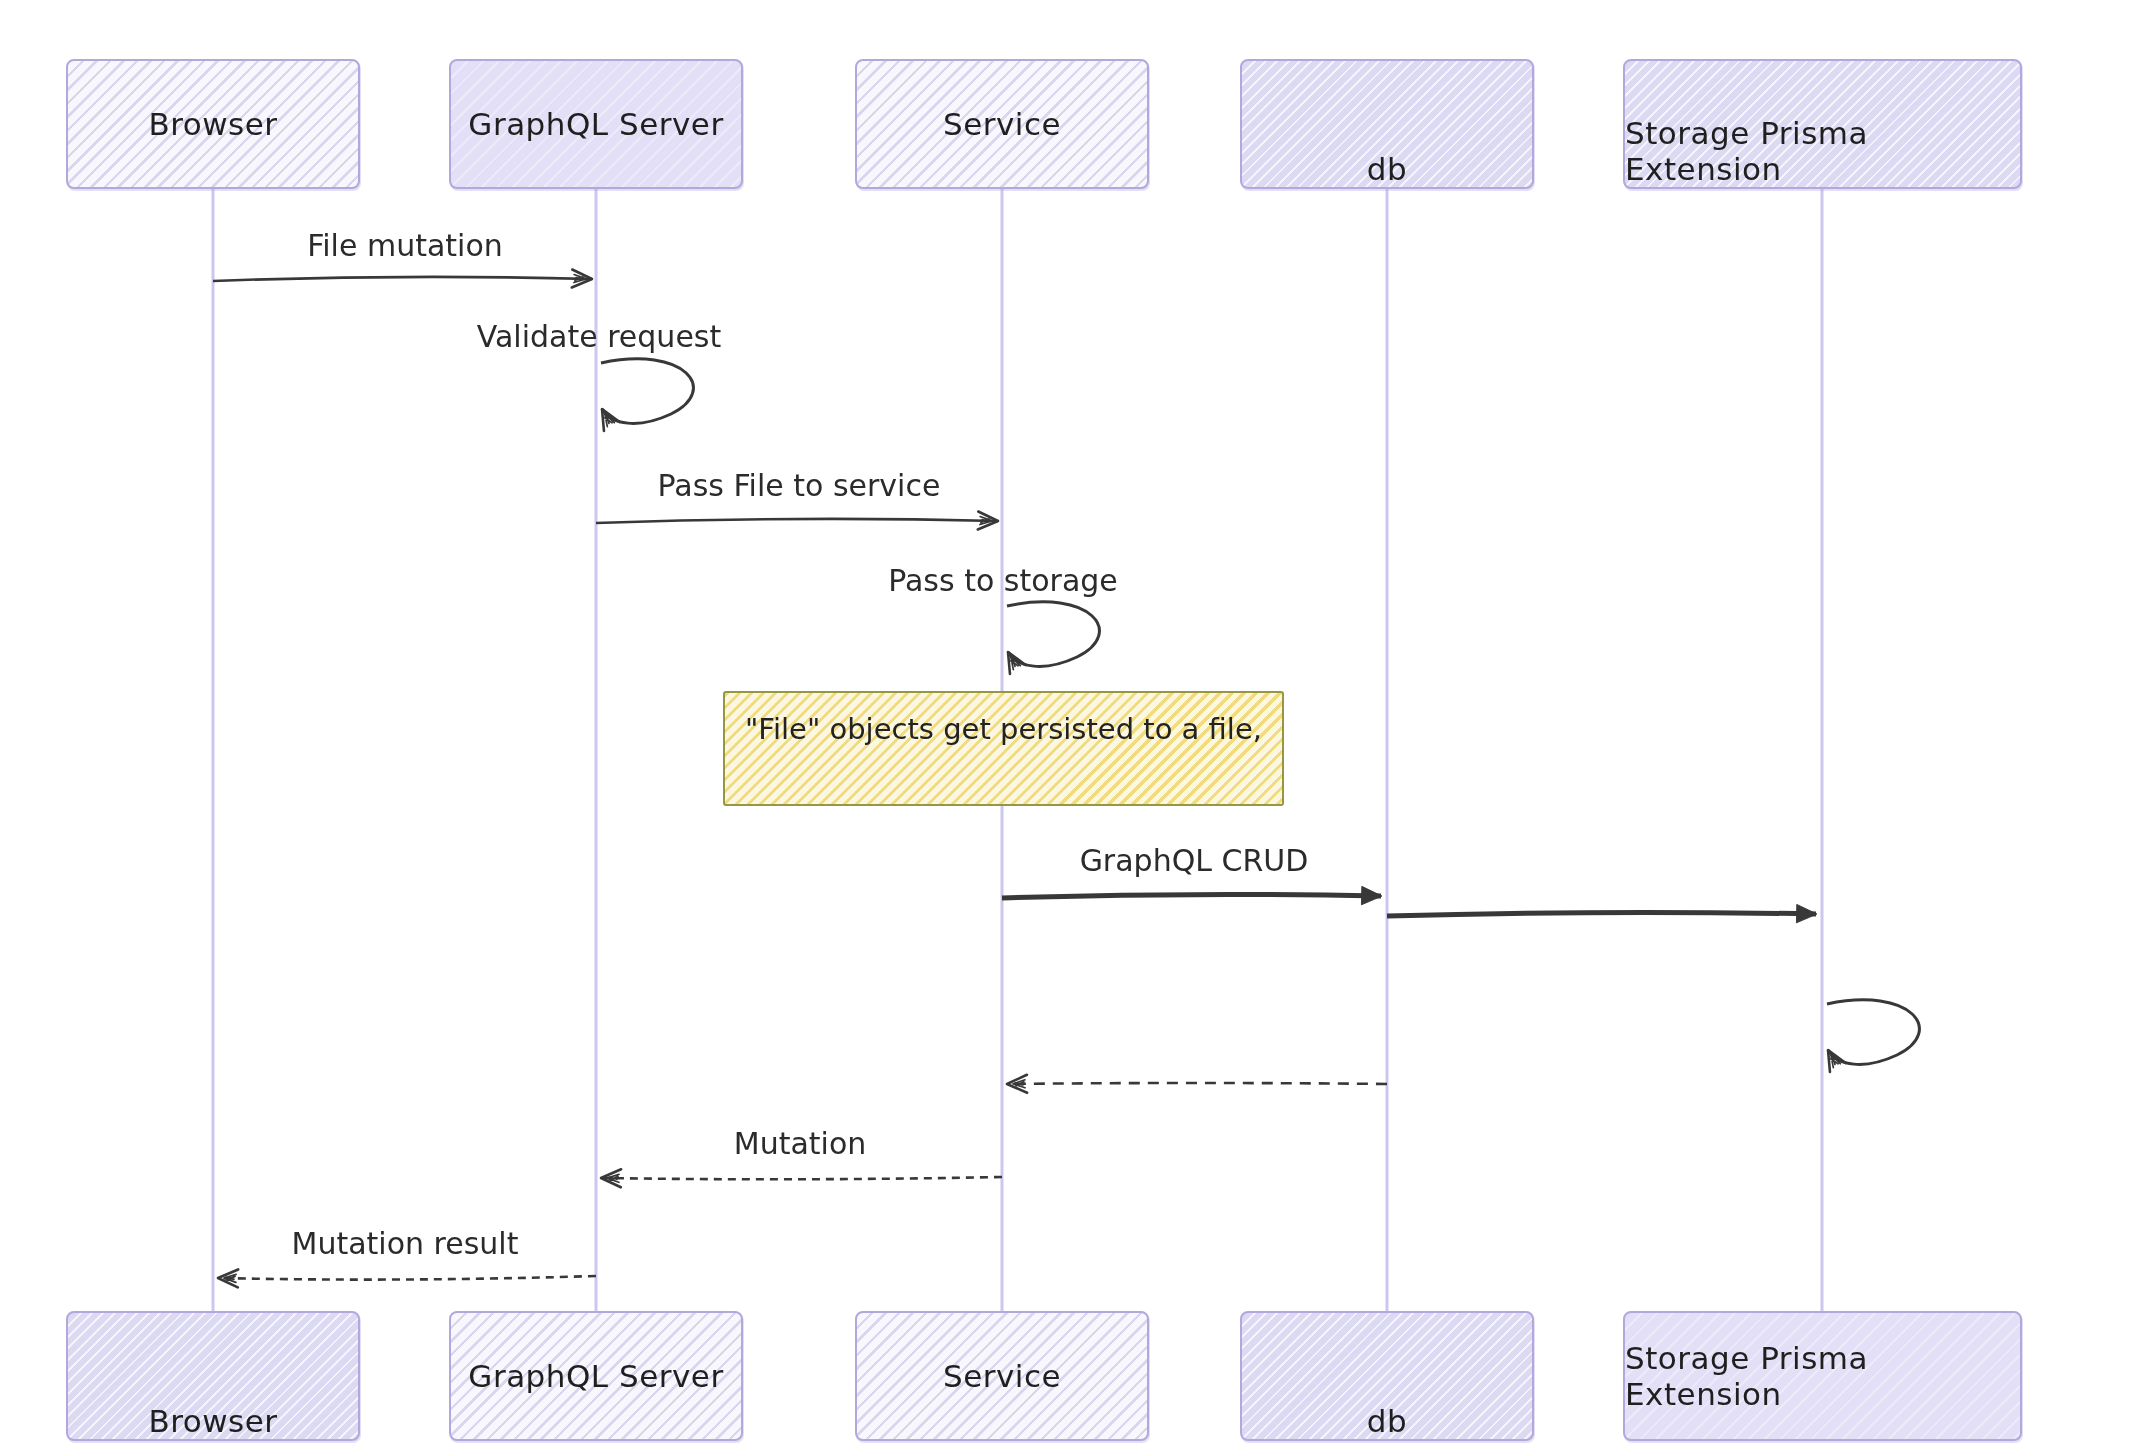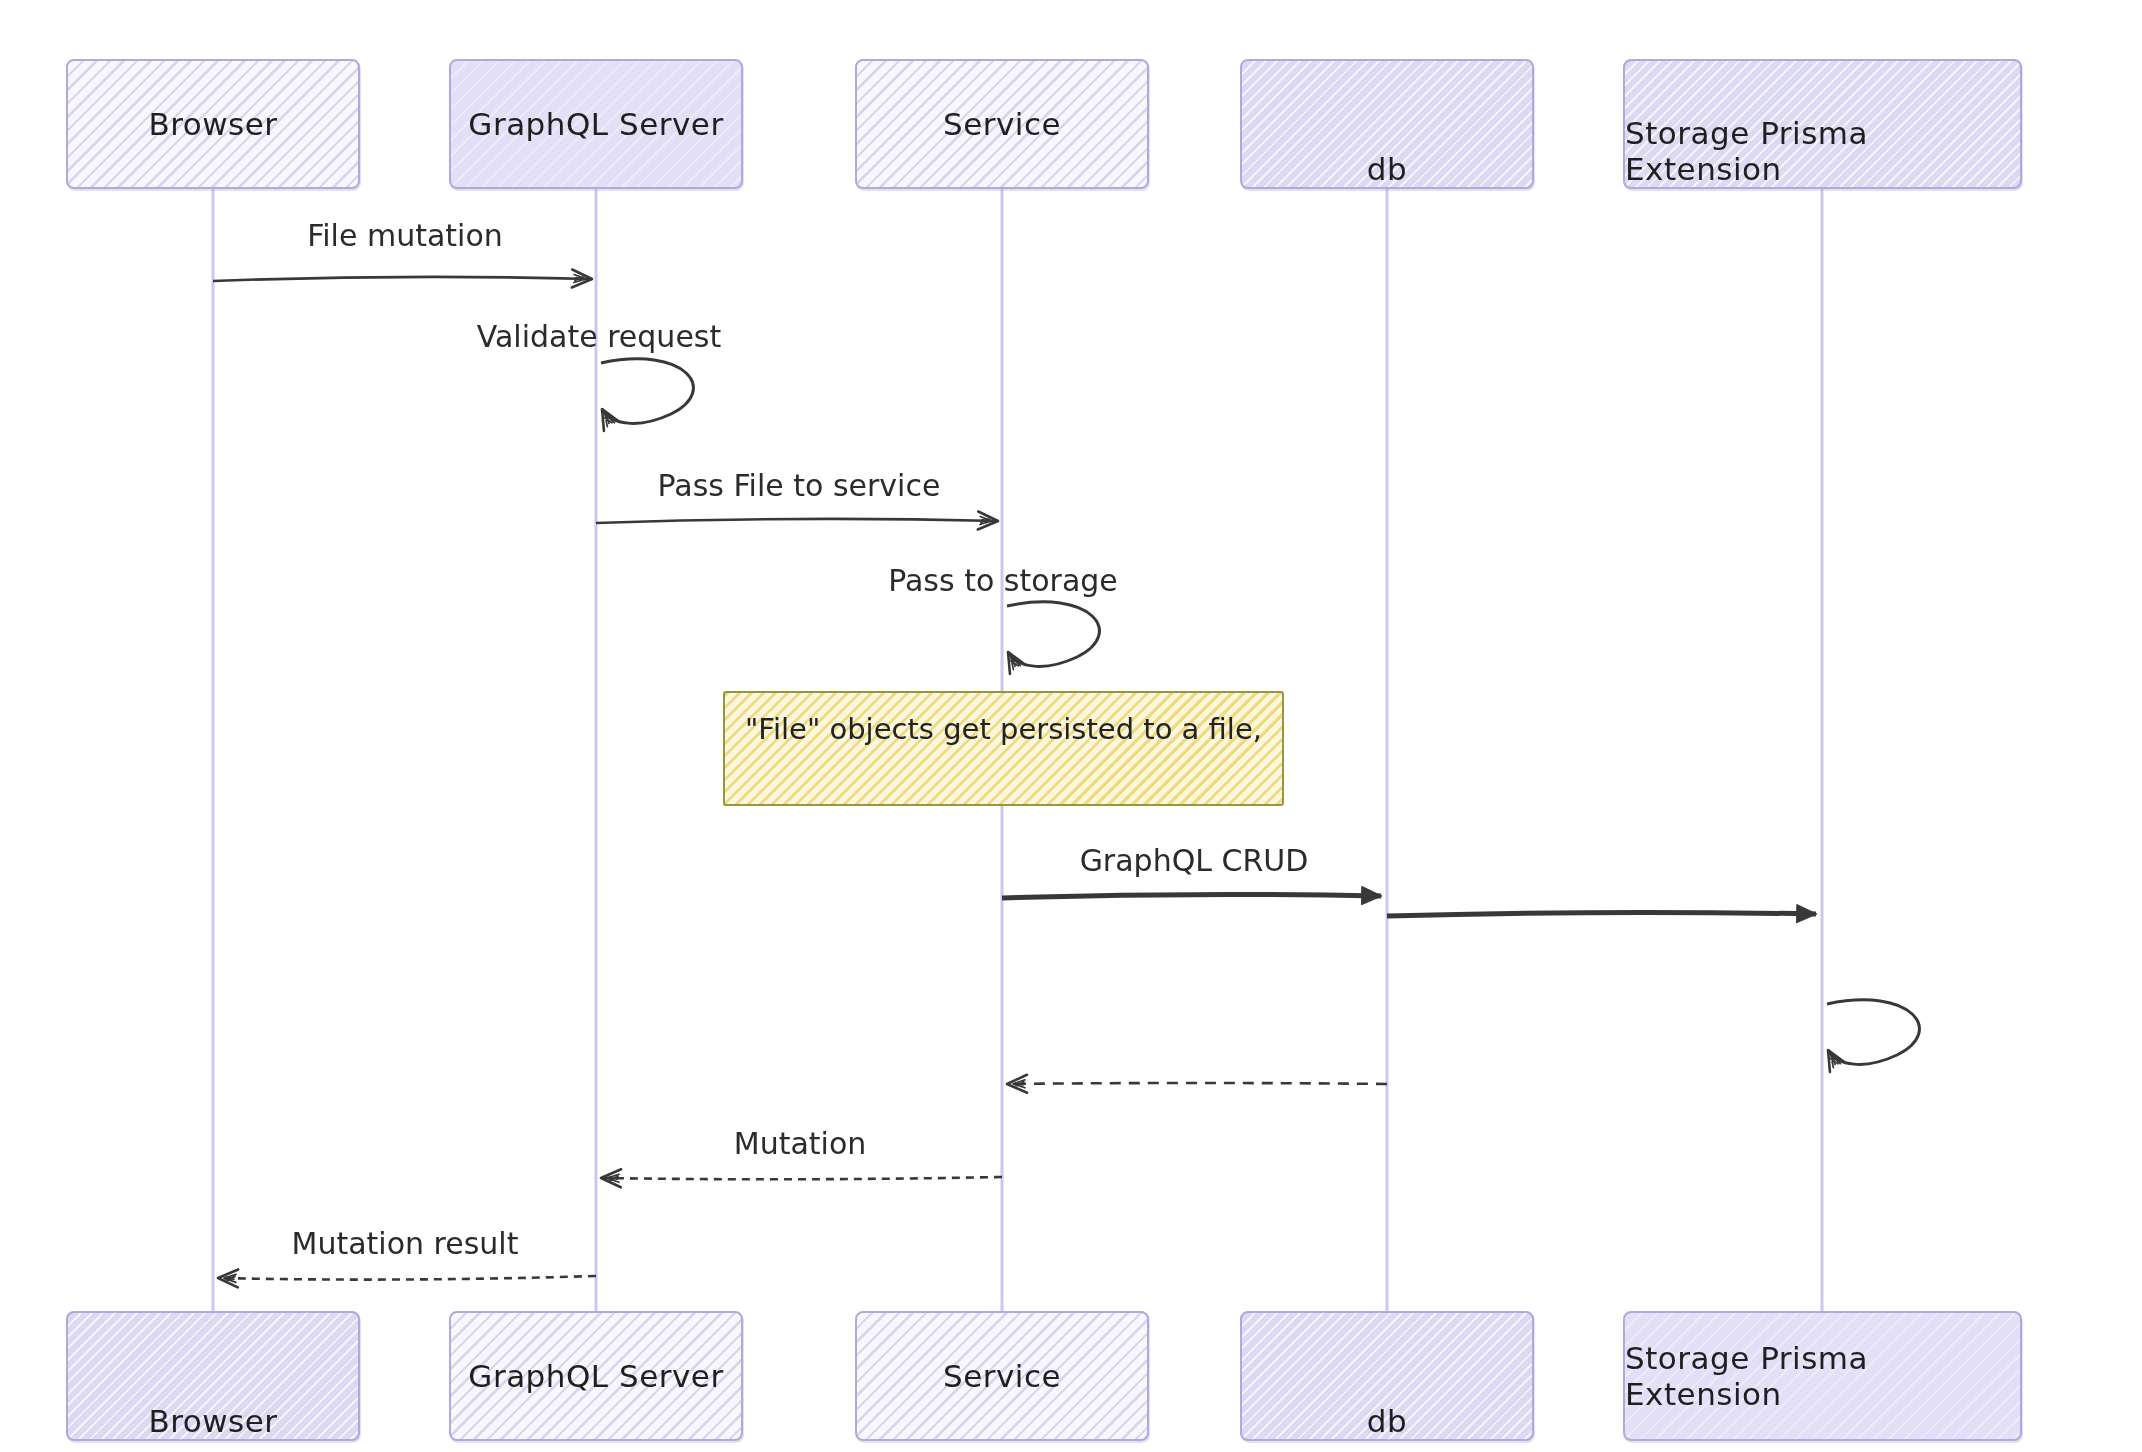--- a/index.html
+++ b/index.html
@@ -128,21 +128,21 @@
   <div class="actor v-light" style="left:855px;top:1295px;width:294px;">
       <span>Service</span>
     </div>
   <div class="actor v-dense" style="left:1240px;top:1295px;width:294px;">
       <span>db</span>
     </div>
   <div class="actor v-solid" style="left:1623px;top:1295px;width:399px;">
       <span>Storage Prisma Extension</span>
     </div>
 
-  <div class="msg-label" style="left:405px;top:202px;">File mutation</div>
+  <div class="msg-label" style="left:405px;top:212px;">File mutation</div>
   <div class="msg-label" style="left:599px;top:303px;text-align:right;">Validate request</div>
   <div class="msg-label" style="left:799px;top:452px;">Pass File to service</div>
   <div class="msg-label" style="left:1003px;top:547px;">Pass to storage</div>
   <div class="msg-label" style="left:1194px;top:827px;">GraphQL CRUD</div>
   <div class="msg-label" style="left:800px;top:1110px;">Mutation</div>
   <div class="msg-label" style="left:405px;top:1210px;">Mutation result</div>
 
   <div class="note">
     <div>"File" objects get persisted to a file,</div>
   </div>

